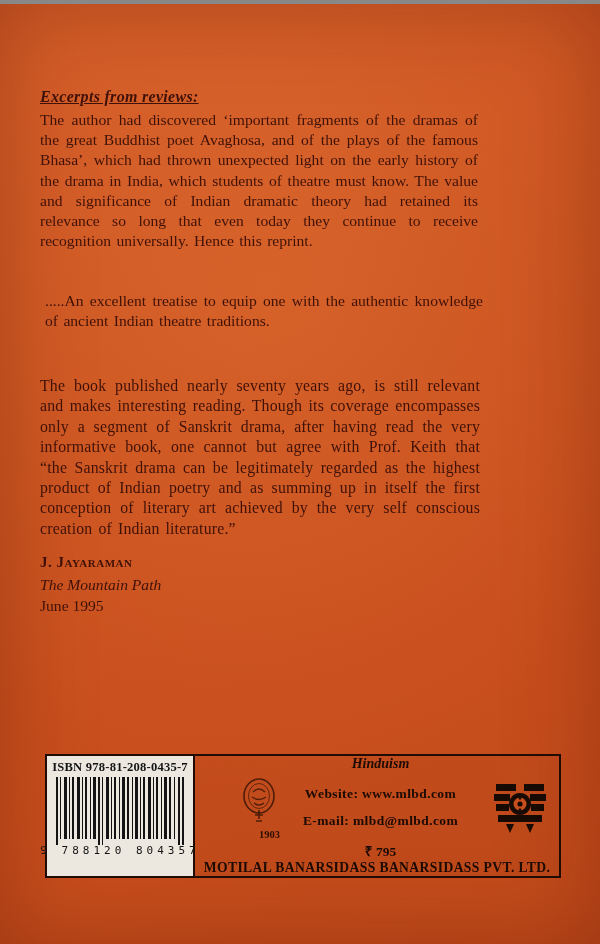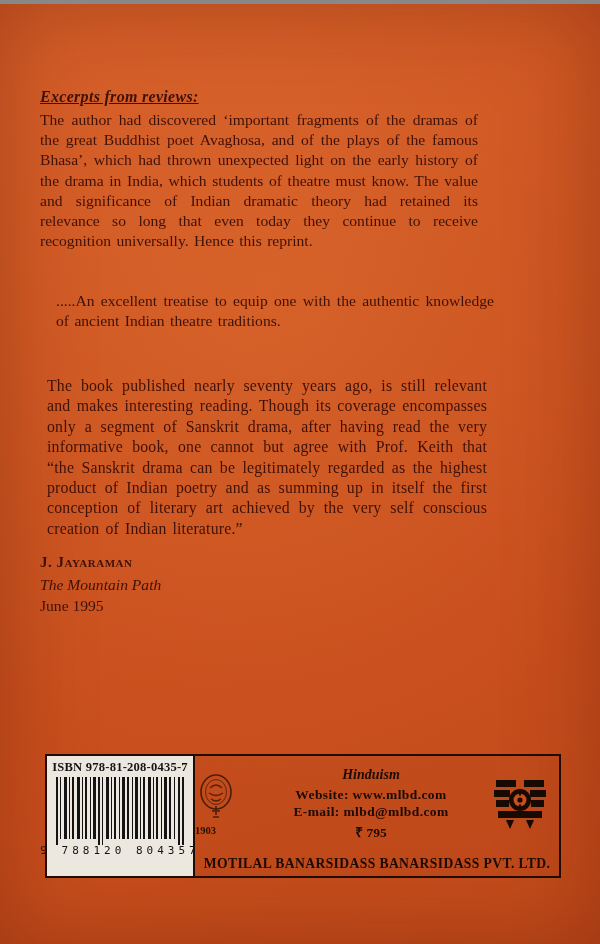--- a/index.html
+++ b/index.html
@@ -20,31 +20,31 @@
     font-style:italic;font-weight:bold;
     text-decoration:underline;
     font-size:16px;letter-spacing:0.3px;
   }
   .review1-body{
     position:absolute;left:40px;top:106px;width:438px;
     font-size:15.6px;line-height:20.2px;
     text-align:justify;word-spacing:1.5px;
   }
   .review1-body2{
-    position:absolute;left:56px;top:287px;width:438px;
+    position:absolute;left:45px;top:287px;width:438px;
     font-size:15.6px;line-height:20.2px;
     text-align:justify;word-spacing:1.5px;
   }
   .attr1{
     position:absolute;left:40px;top:334px;width:440px;
     text-align:right;font-size:15.6px;line-height:21px;
   }
   .attr1 .src{font-style:italic;}
   .review2-body{
-    position:absolute;left:47px;top:372px;width:440px;
+    position:absolute;left:40px;top:372px;width:440px;
     font-size:15.8px;line-height:20.4px;
     text-align:justify;word-spacing:1.8px;letter-spacing:0.2px;
   }
   .attr2{
     position:absolute;left:40px;top:548px;width:450px;
     text-align:left;font-size:15.6px;line-height:21.5px;
   }
   .attr2 .reviewer{font-variant:small-caps;font-weight:bold;letter-spacing:0.5px;font-size:15px;}
   .attr2 .src{font-style:italic;}
   
@@ -72,27 +72,27 @@
     letter-spacing:4px;margin-top:-1px;white-space:nowrap;
     font-family:"DejaVu Sans Mono", monospace;
   }
   .pub-right{
     flex:1;display:flex;flex-direction:column;
   }
   .pub-row{
     flex:1;display:flex;flex-direction:row;align-items:center;
   }
   .emblem-wrap{
-    width:66px;display:flex;flex-direction:column;align-items:flex-start;
-    padding-left:0;
+    width:66px;display:flex;flex-direction:column;align-items:flex-end;
+    padding-left:19px;
   }
   .emblem-year{font-size:10.5px;font-weight:bold;color:#2a0f05;margin-top:1px;}
   .contact-col{
     flex:1;display:flex;flex-direction:column;align-items:center;
-    gap:1px;color:#1c0a03;
+    gap:11px;color:#1c0a03;
   }
   .category{font-weight:bold;font-style:italic;font-size:14px;margin-bottom:3px;}
   .contact-line{font-weight:bold;font-size:13.5px;letter-spacing:0.4px;}
   .price-line{font-weight:bold;font-size:13.5px;margin-top:2px;}
   .mlbd-logo-wrap{width:78px;display:flex;justify-content:center;}
   .publisher-line{
     height:25px;display:flex;align-items:center;justify-content:center;
     font-weight:bold;font-size:13.6px;color:#1c0a03;
     letter-spacing:0.4px;white-space:nowrap;
   }

